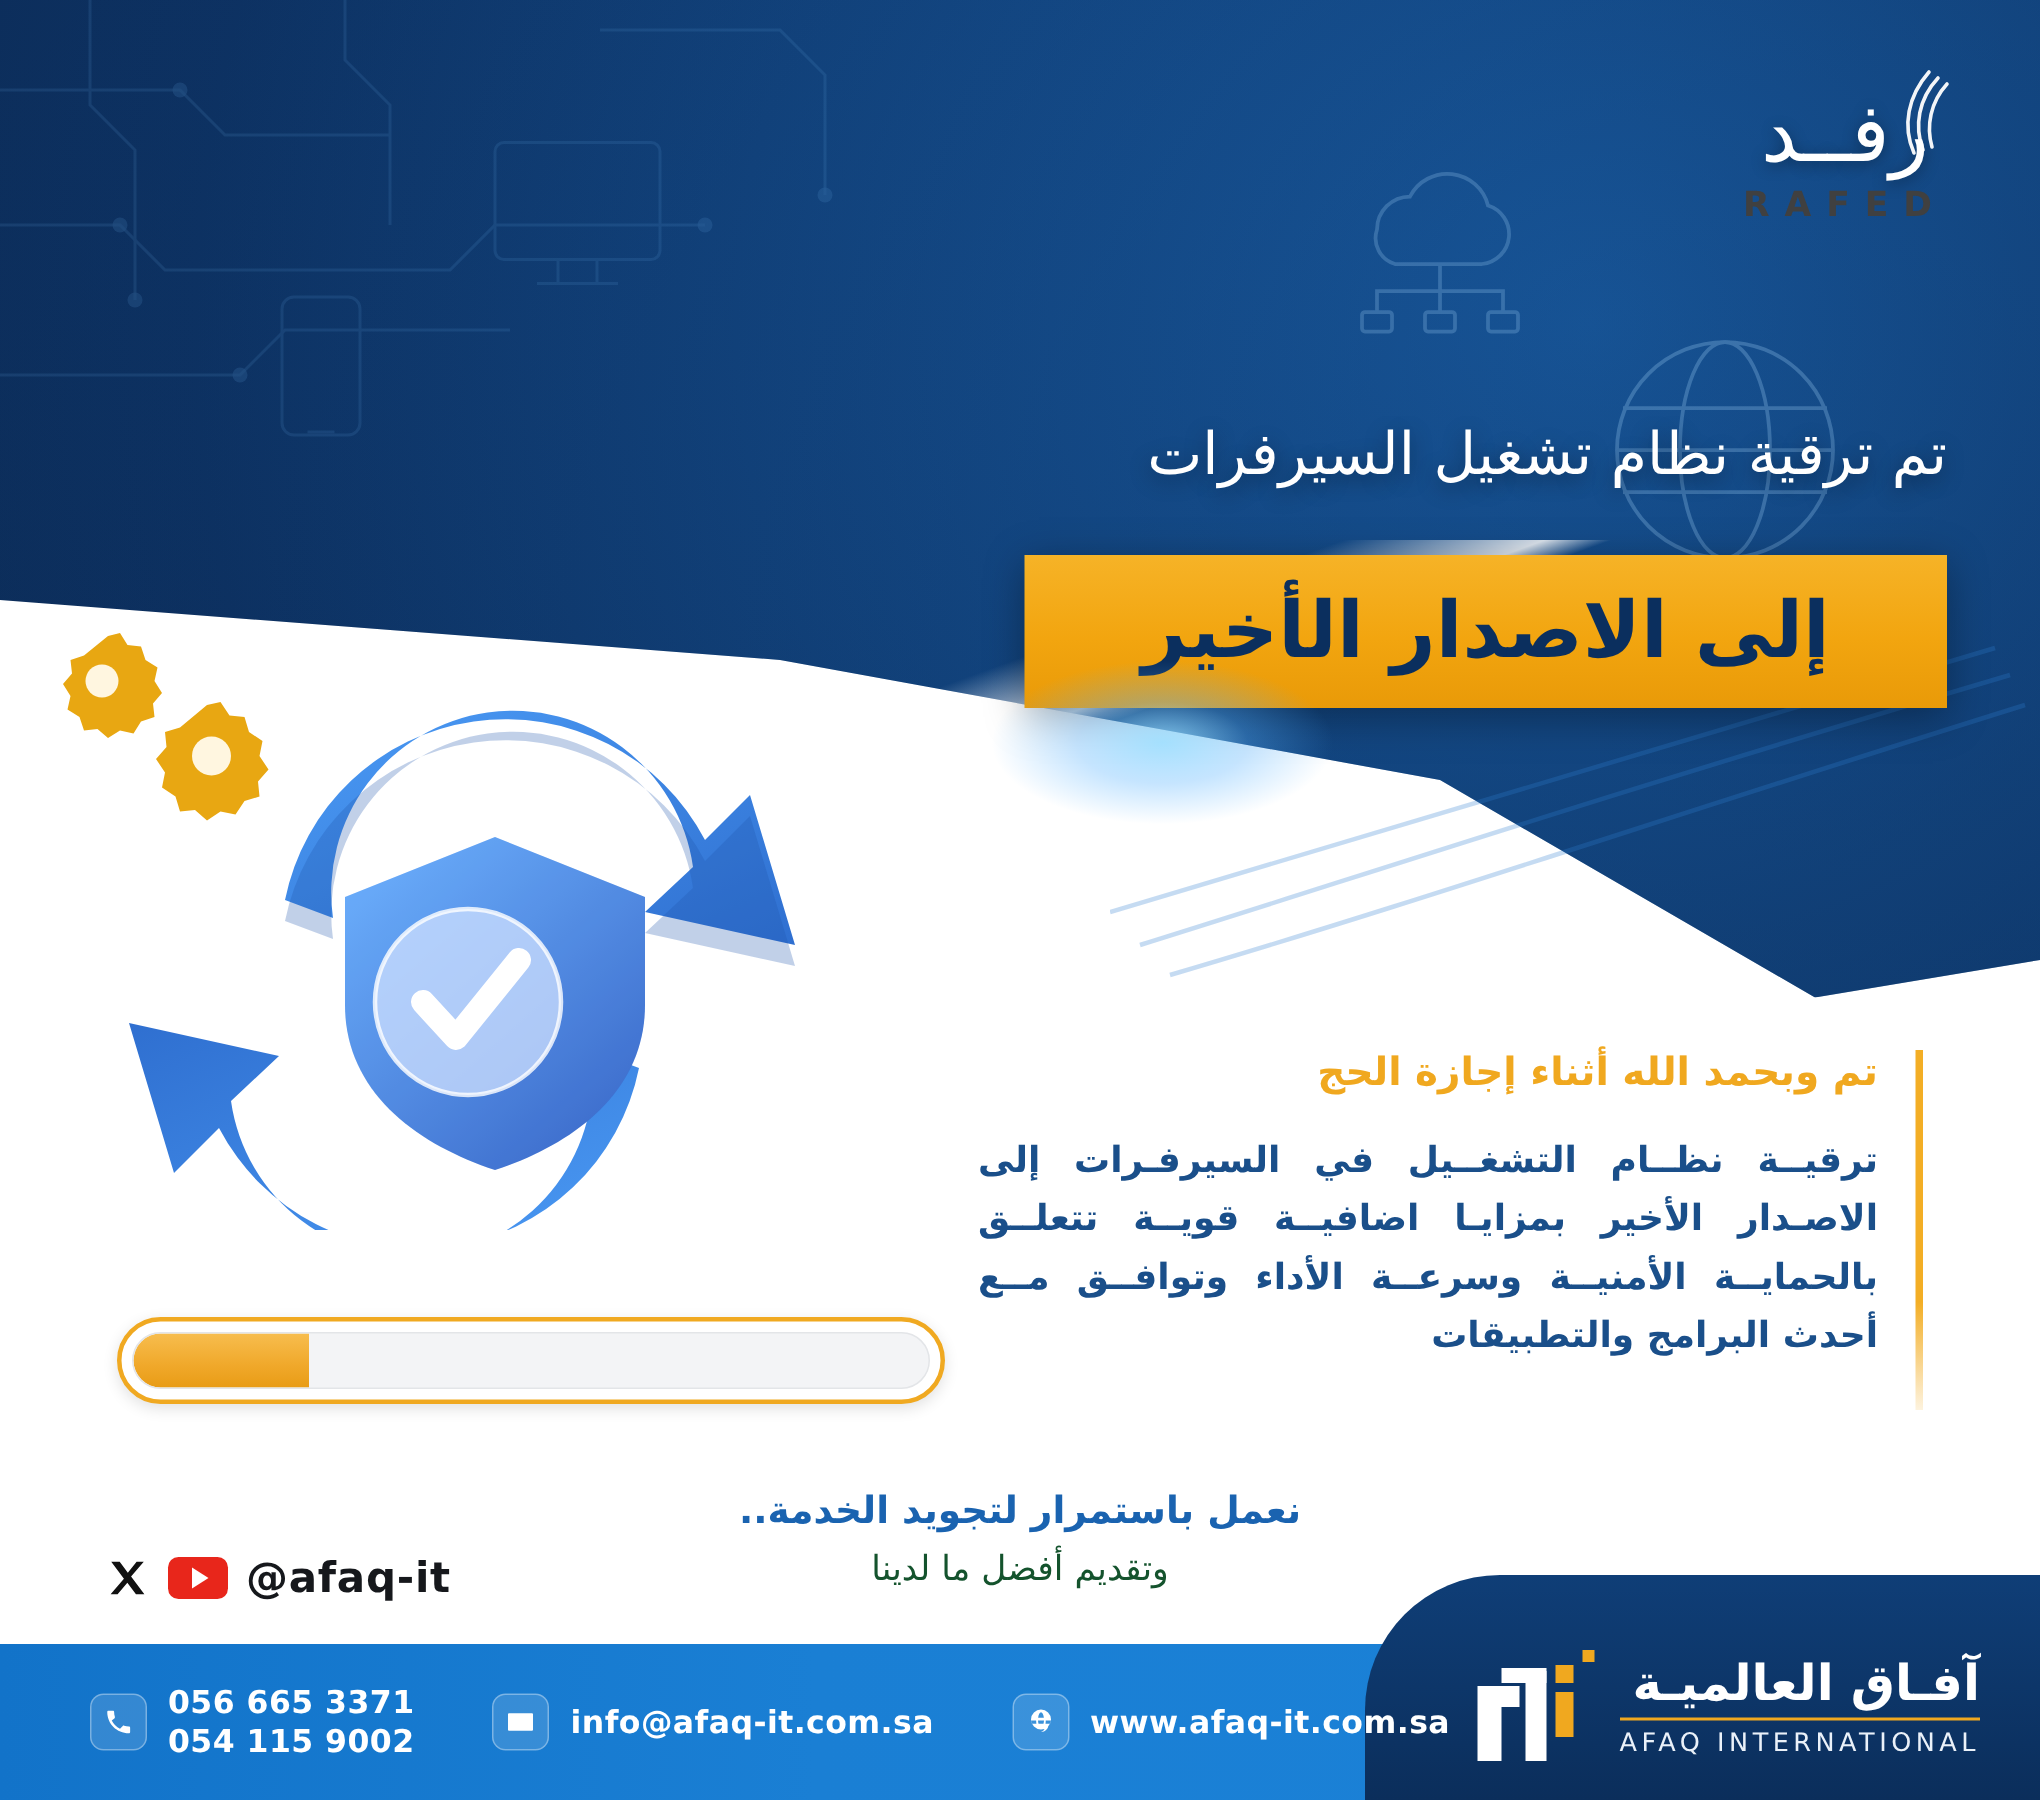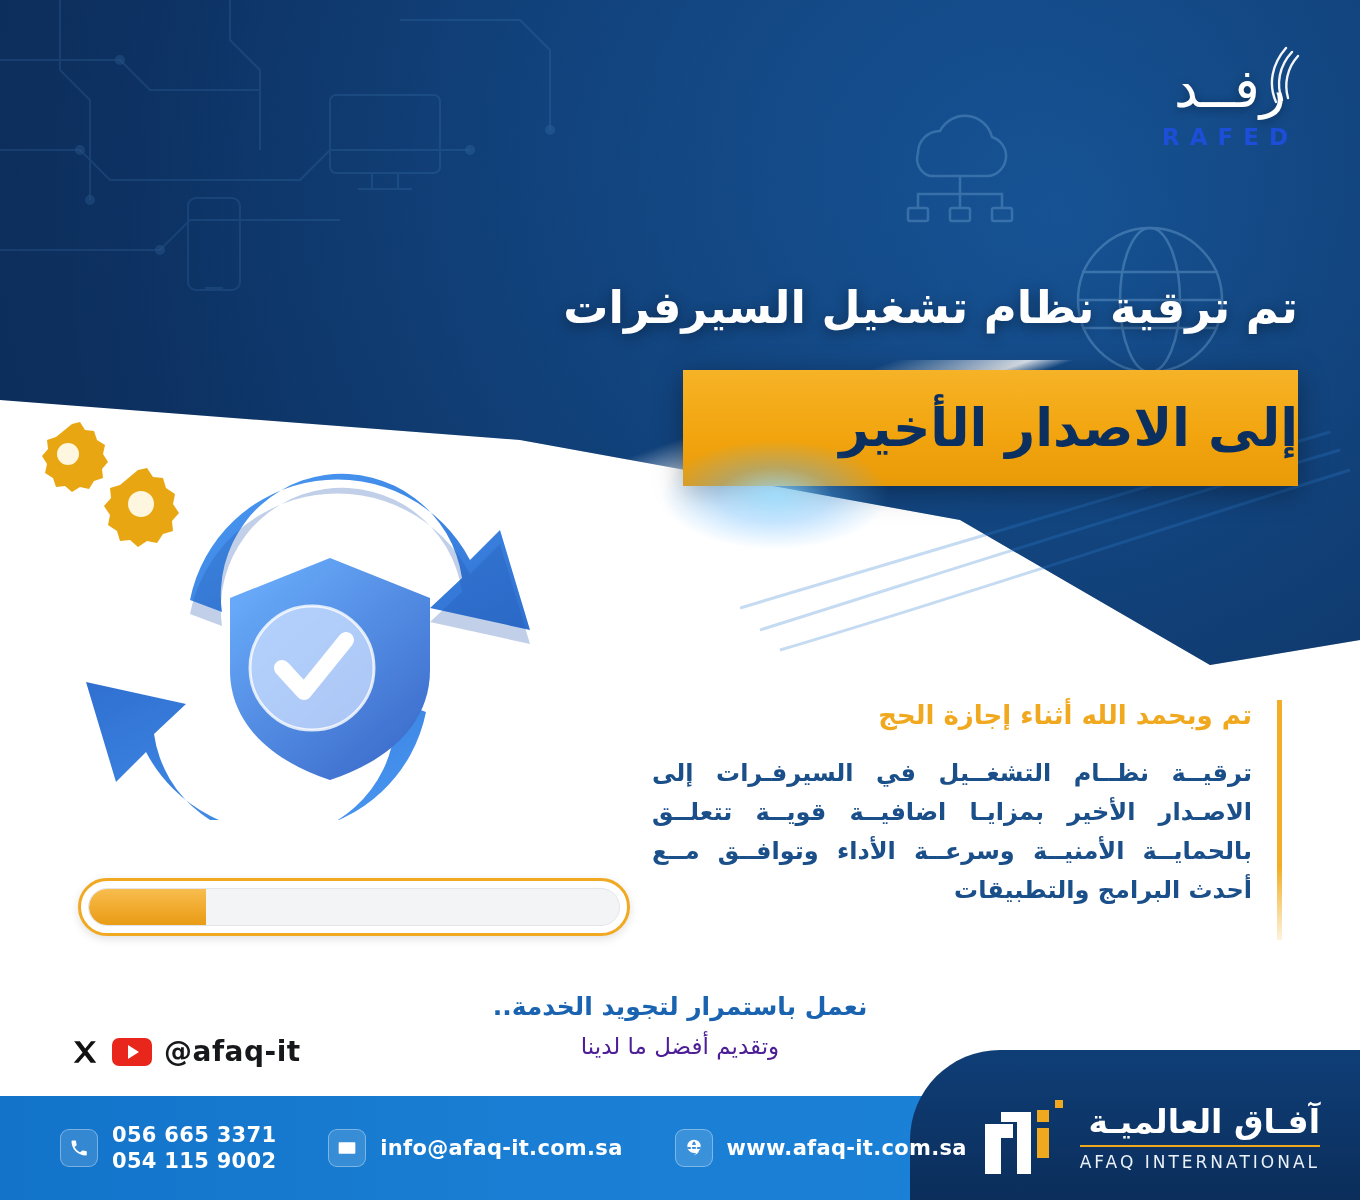--- a/index.html
+++ b/index.html
@@ -51,40 +51,40 @@
     text-align: center; color: #ffffff; line-height: 1;
   }
   .rafed .ar {
     font-size: 54px; font-weight: 400; letter-spacing: 2px;
     color: #ffffff;
     text-shadow: 0 2px 10px rgba(0,0,0,.35);
   }
   .rafed .en {
     margin-top: 10px;
     font-size: 23px; font-weight: 700; letter-spacing: 10px;
-    color: #1d4ed8; direction: ltr;
+    color: #404040; direction: ltr;
   }
   .rafed .spark {
     position: absolute; right: -6px; top: -18px; width: 58px; height: 62px;
   }
 
   
   .headline {
     position: absolute; right: 62px; top: 280px;
     width: 740px; text-align: right;
     color: #ffffff;
-    font-size: 45px; font-weight: 700;
+    font-size: 39px; font-weight: 400;
     text-shadow: 0 3px 14px rgba(0,0,0,.4);
     line-height: 1.25;
   }
   .headline-band {
     position: absolute; right: 62px; top: 370px;
-    width: 615px; height: 116px;
+    width: 615px; height: 102px;
     background: linear-gradient(180deg, #f6b327 0%, #f2a50f 55%, #e99a08 100%);
-    display: flex; align-items: center; justify-content: flex-start;
+    display: flex; align-items: center; justify-content: center;
     box-shadow: 0 6px 26px rgba(0,0,0,.35);
   }
   .headline-band span {
     color: #0b2f5e; font-size: 52px; font-weight: 700;
     letter-spacing: 1px;
   }
   .band-glow {
     position: absolute; right: 470px; top: 440px;
     width: 230px; height: 110px;
     background: radial-gradient(ellipse at center, rgba(150,220,255,.85) 0%, rgba(90,180,255,.35) 35%, rgba(90,180,255,0) 70%);
@@ -140,21 +140,21 @@
   }
 
   
   .slogan1 {
     position: absolute; right: 420px; top: 992px;
     color: #1a63b0; font-size: 25px; font-weight: 700; text-align: center;
     width: 520px;
   }
   .slogan2 {
     position: absolute; right: 420px; top: 1033px;
-    color: #4c1d95; font-size: 23px; font-weight: 400; text-align: center;
+    color: #14532d; font-size: 23px; font-weight: 400; text-align: center;
     width: 520px;
   }
 
   
   .social {
     position: absolute; left: 70px; top: 1035px;
     display: flex; align-items: center; gap: 12px; direction: ltr;
   }
   .social .x-ico {
     width: 30px; height: 30px; color: #111; display: flex; align-items: center; justify-content: center;

